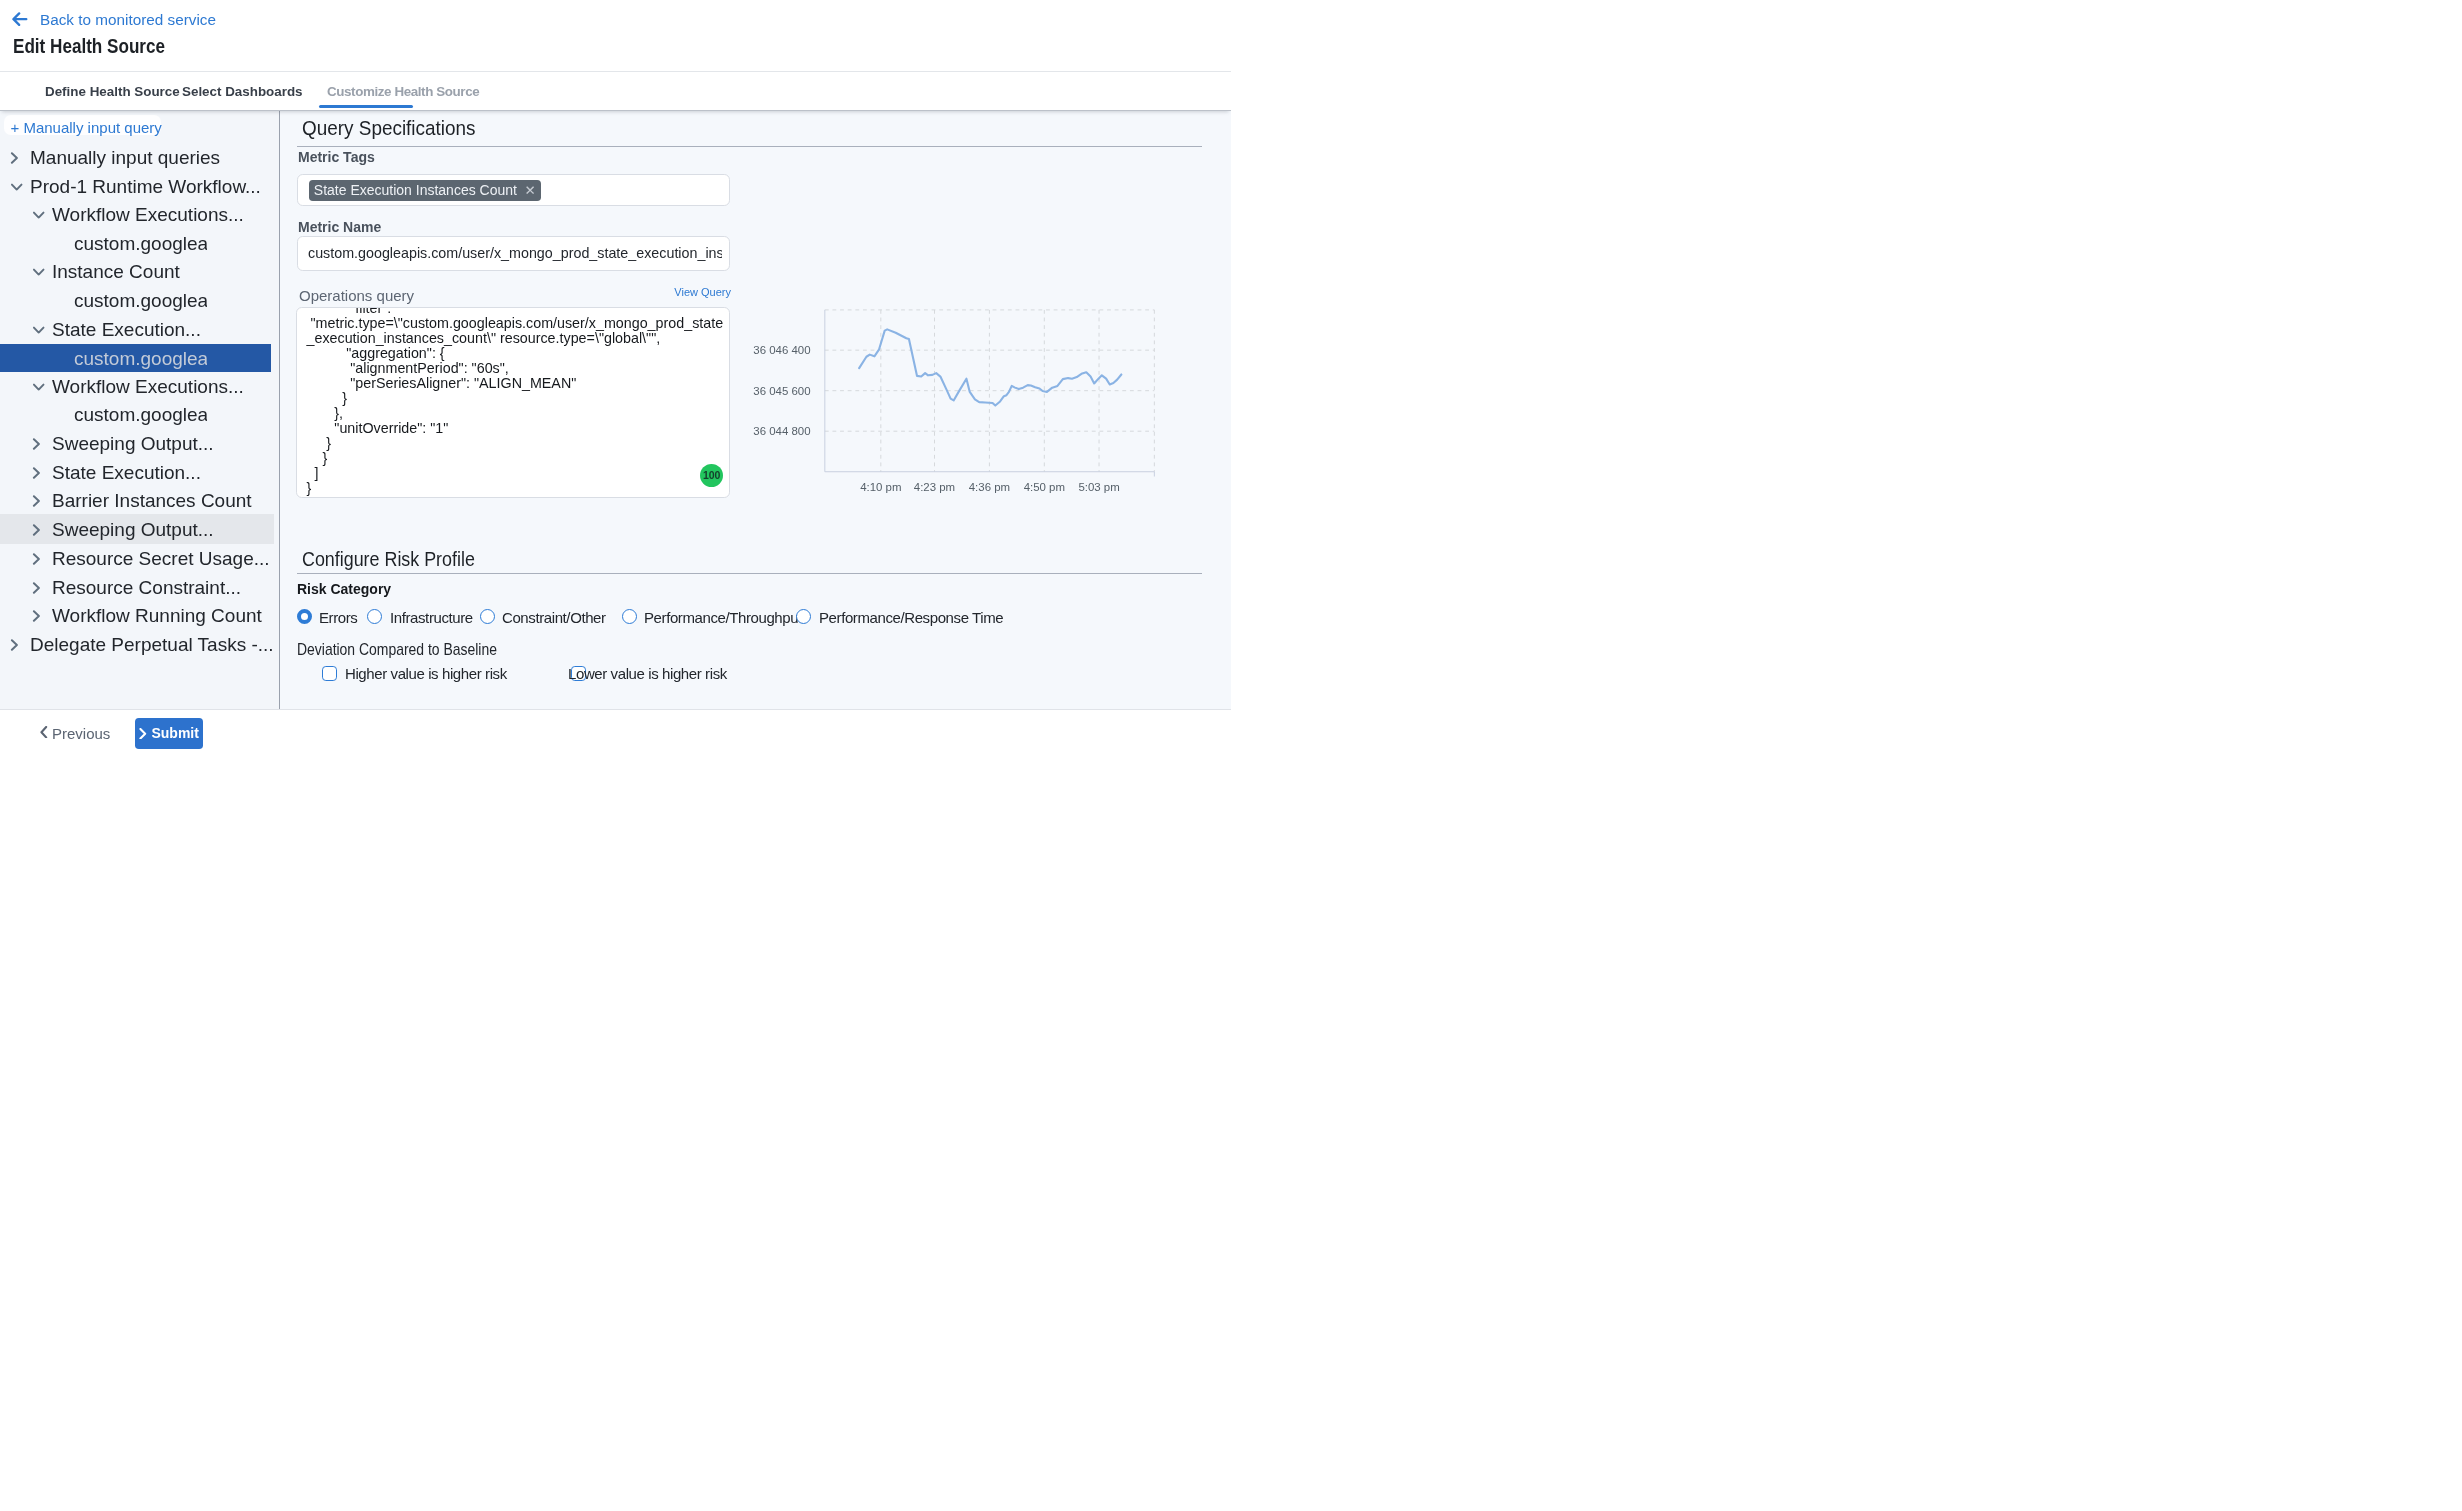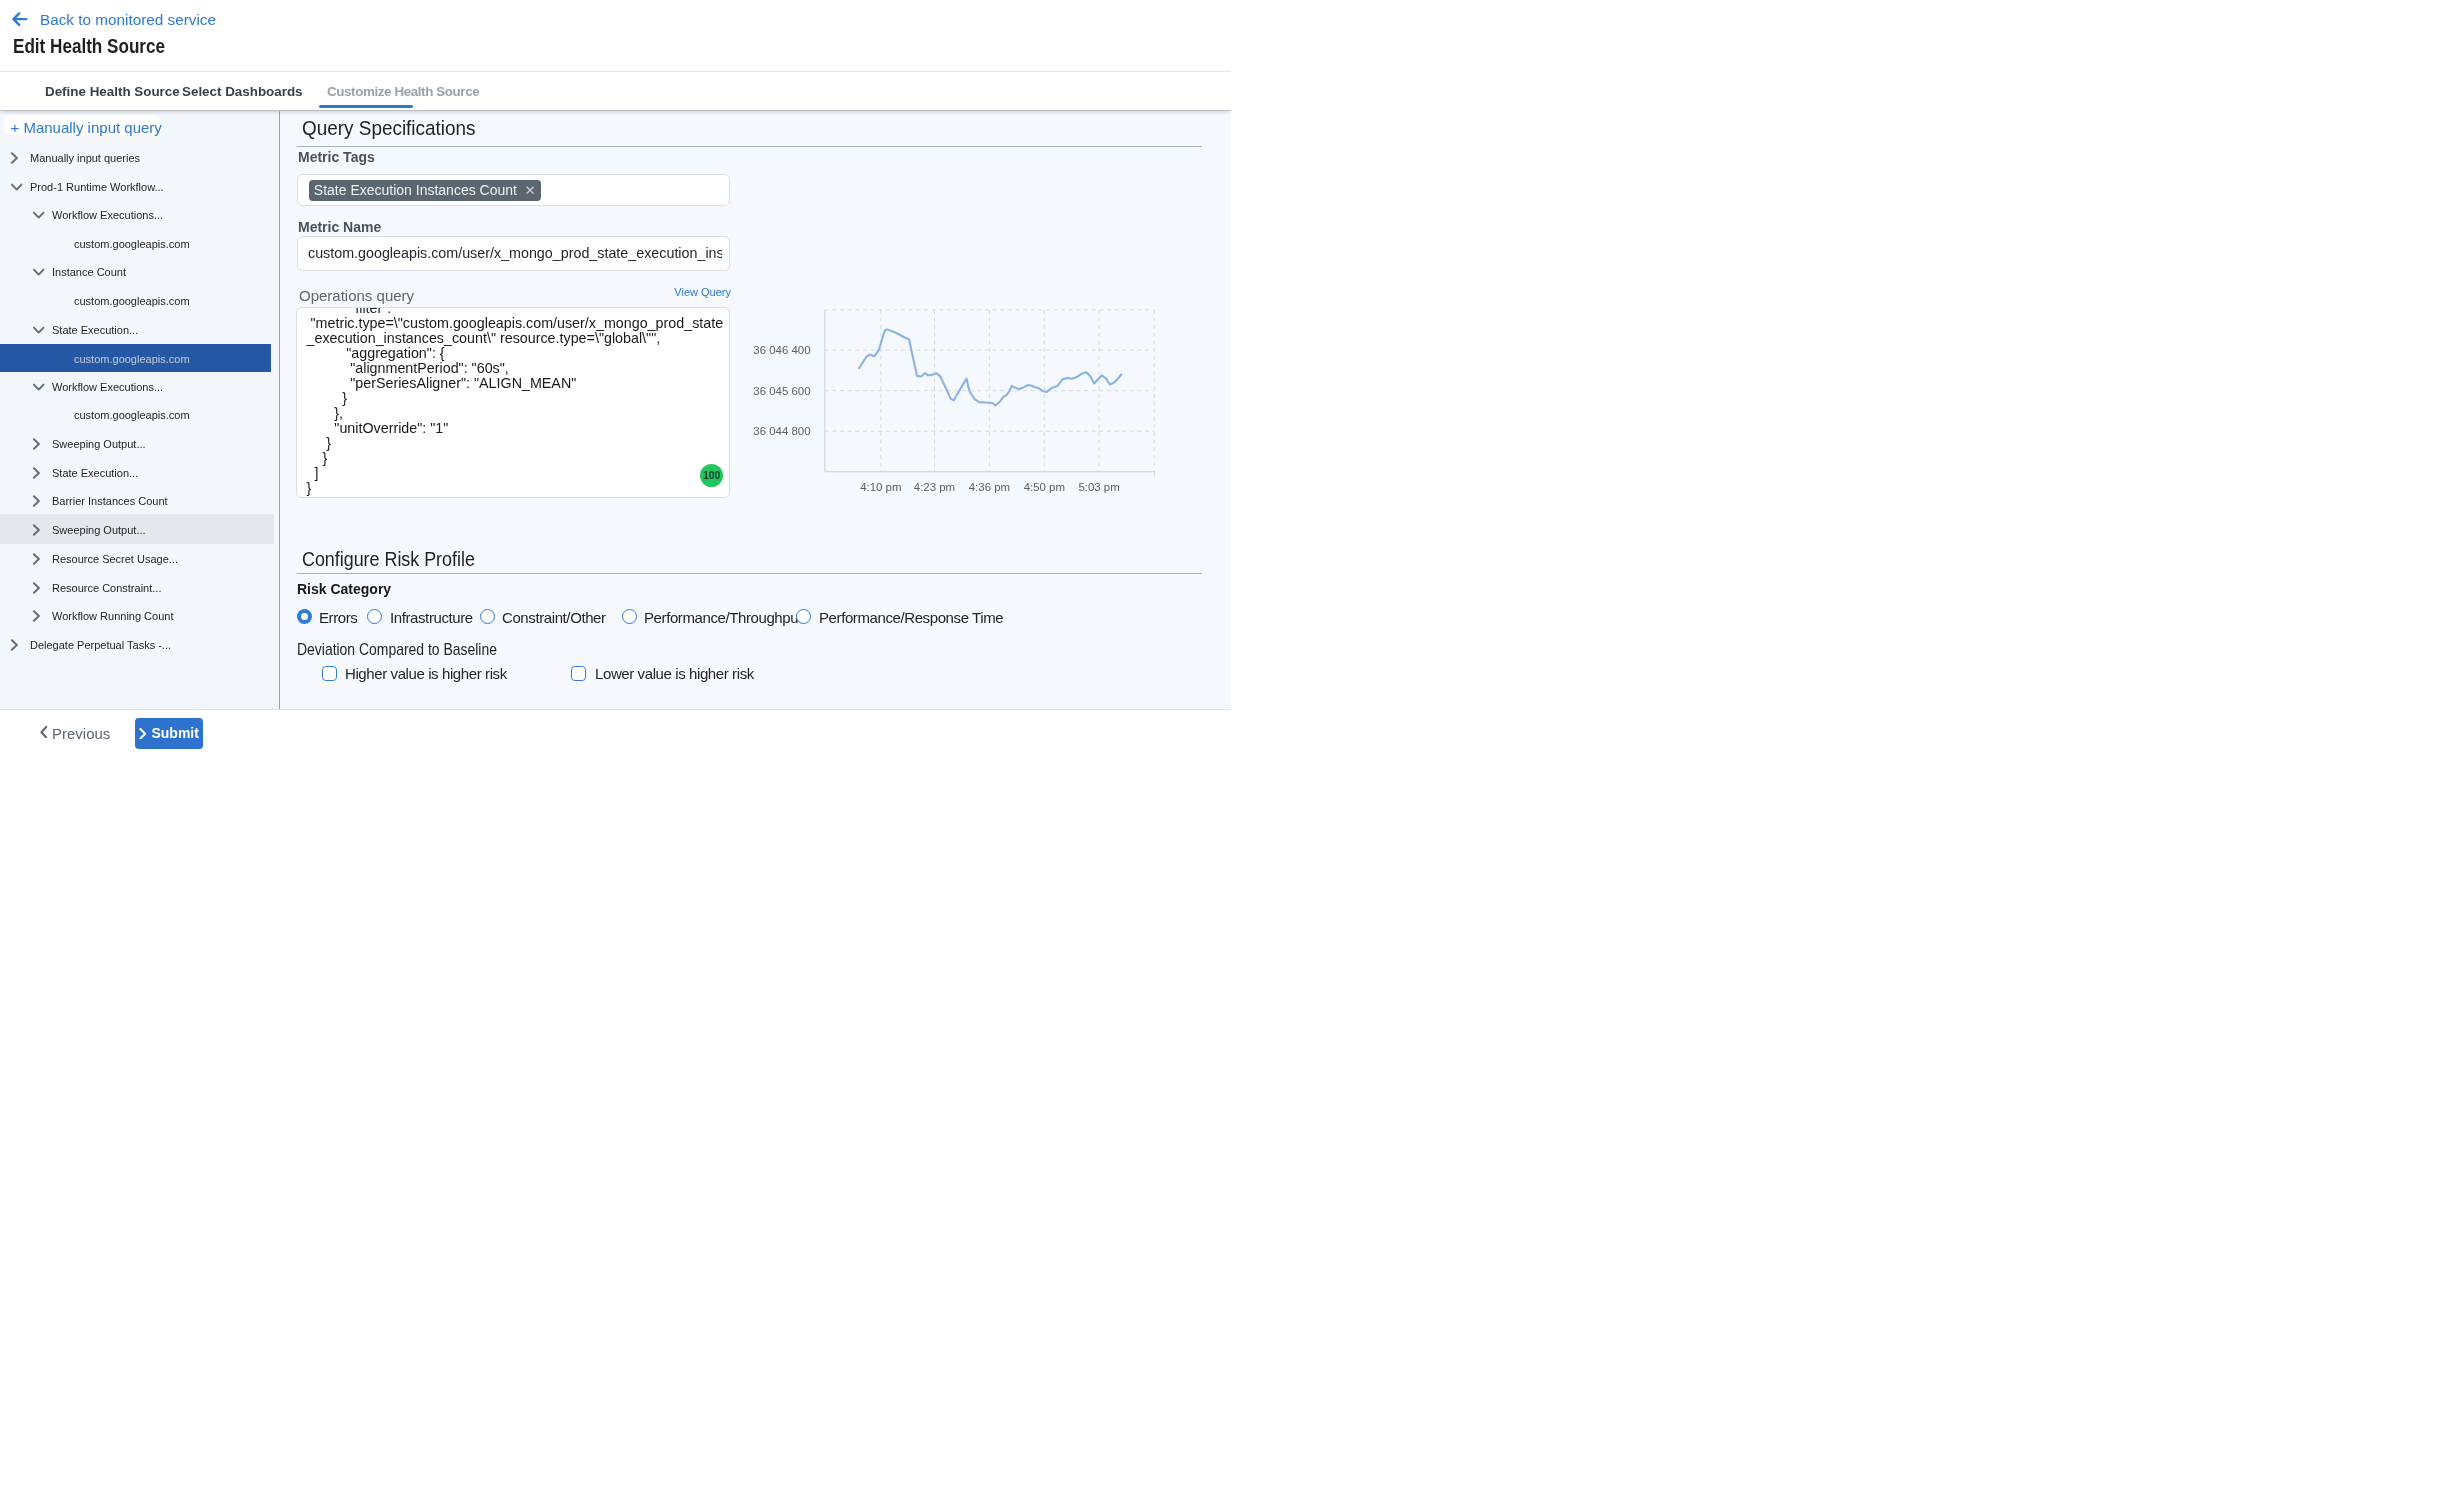--- a/index.html
+++ b/index.html
@@ -18,21 +18,21 @@
   #tabunderline { left:319px; top:105px; width:94px; height:2.9px; background:#2d79d2; border-radius:1.9px; z-index:6; }
 
   
   #sidebar { left:0; top:111px; width:280px; height:598px; background:#f3f6fa; border-right:1px solid #9aa1ad; }
   #main { left:280px; top:111px; width:952px; height:598px; background:#f5f8fc; }
 
   
   #addpill { left:3.8px; top:115px; width:157px; height:20px; background:rgba(255,255,255,.85); border-radius:6.7px; }
   #addquery { left:10.5px; top:119px; font-size:15px; color:#2d79d2; }
   .trow { position:absolute; left:0; width:280px; height:29px; }
-  .trow .txt { position:absolute; top:50%; transform:translateY(-50%); font-size:11px; color:#22262c; white-space:nowrap; }
+  .trow .txt { position:absolute; top:50%; transform:translateY(-50%); font-size:19px; color:#22262c; white-space:nowrap; }
   .trow svg.chev { position:absolute; top:50%; transform:translateY(-50%); }
   .t1 .txt { left:30px; }
   .t1 svg.chev { left:9.5px; }
   .t2 .txt { left:52px; }
   .t2 svg.chev { left:31.5px; }
   .t3 .txt { left:74px; width:133px; overflow:hidden; }
   .selrow { position:absolute; left:0; width:271px; height:28px; background:#2458a5; }
   .trow.seltxt .txt { color:#c3cbd8; }
   .greyrow { position:absolute; left:0; width:274px; height:30px; background:#e4e7eb; }
 
@@ -247,21 +247,21 @@
   <div class="radio" style="left:480px; top:609px;"></div>
   <div class="rlabel" style="left:502px; top:609px;">Constraint/Other</div>
   <div class="radio" style="left:622px; top:609px;"></div>
   <div class="rlabel" style="left:644px; top:609px;">Performance/Throughput</div>
   <div class="radio" style="left:796px; top:609px;"></div>
   <div class="rlabel" style="left:819px; top:609px;">Performance/Response Time</div>
   <div class="abs" style="left:297px; top:640px; font-size:17px; color:#22262c; transform:scaleX(0.82); transform-origin:0 0;">Deviation Compared to Baseline</div>
   <div class="checkbox" style="left:322px; top:666px;"></div>
   <div class="rlabel" style="left:345px; top:665px;">Higher value is higher risk</div>
   <div class="checkbox" style="left:571px; top:666px;"></div>
-  <div class="rlabel" style="left:595px; top:665px;">Lower value is higher risk</div>
+  <div class="rlabel" style="left:568px; top:665px;">Lower value is higher risk</div>
 
   <div class="abs" id="footer"></div>
   <svg class="abs" style="left:40px; top:726px;" width="7.6" height="12.4" viewBox="0 0 8 13">
     <path d="M6.5 1 L1.5 6.5 L6.5 12" fill="none" stroke="#5b6472" stroke-width="2.2" stroke-linecap="round" stroke-linejoin="round"></path>
   </svg>
   <div class="abs" id="prev">Previous</div>
   <div class="abs" id="submit"><svg style="vertical-align:-1.4px; margin-right:4.8px;" width="7.6" height="11.5" viewBox="0 0 8 12">
         <path d="M1.5 1 L6.5 6 L1.5 11" fill="none" stroke="#fff" stroke-width="2.2" stroke-linecap="round" stroke-linejoin="round"></path>
       </svg>Submit</div>
 

